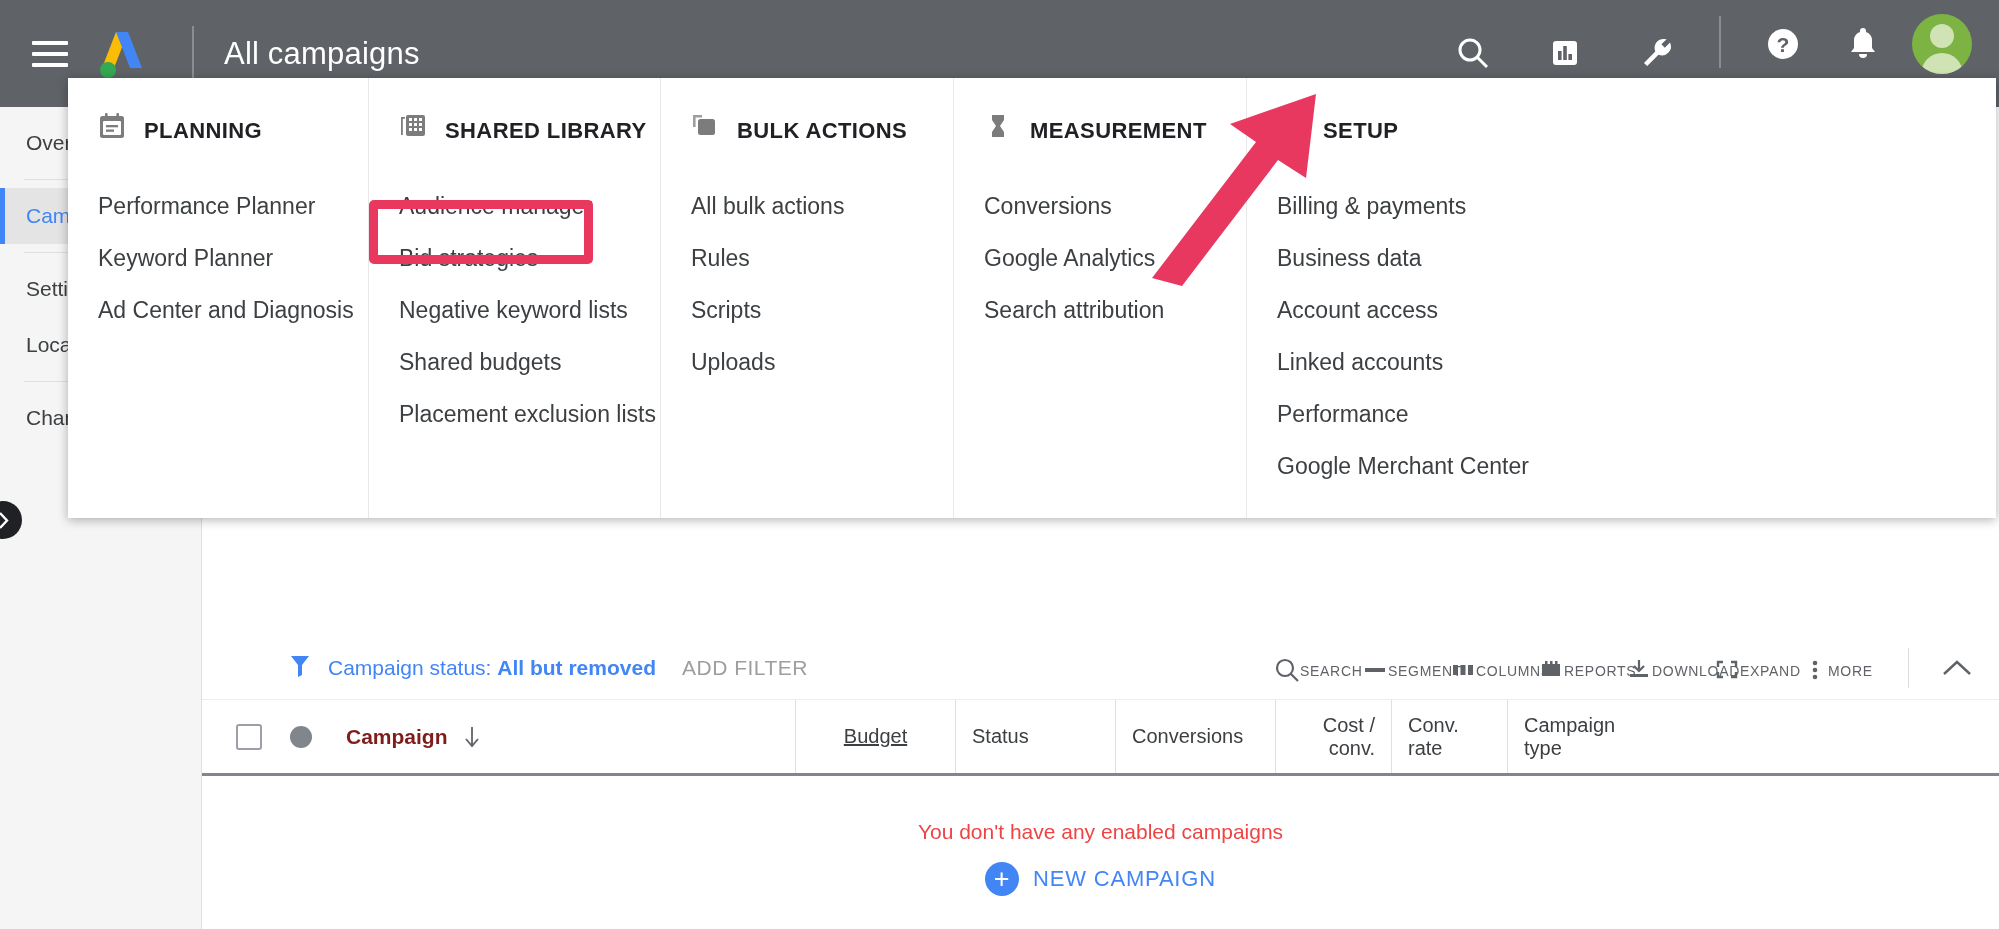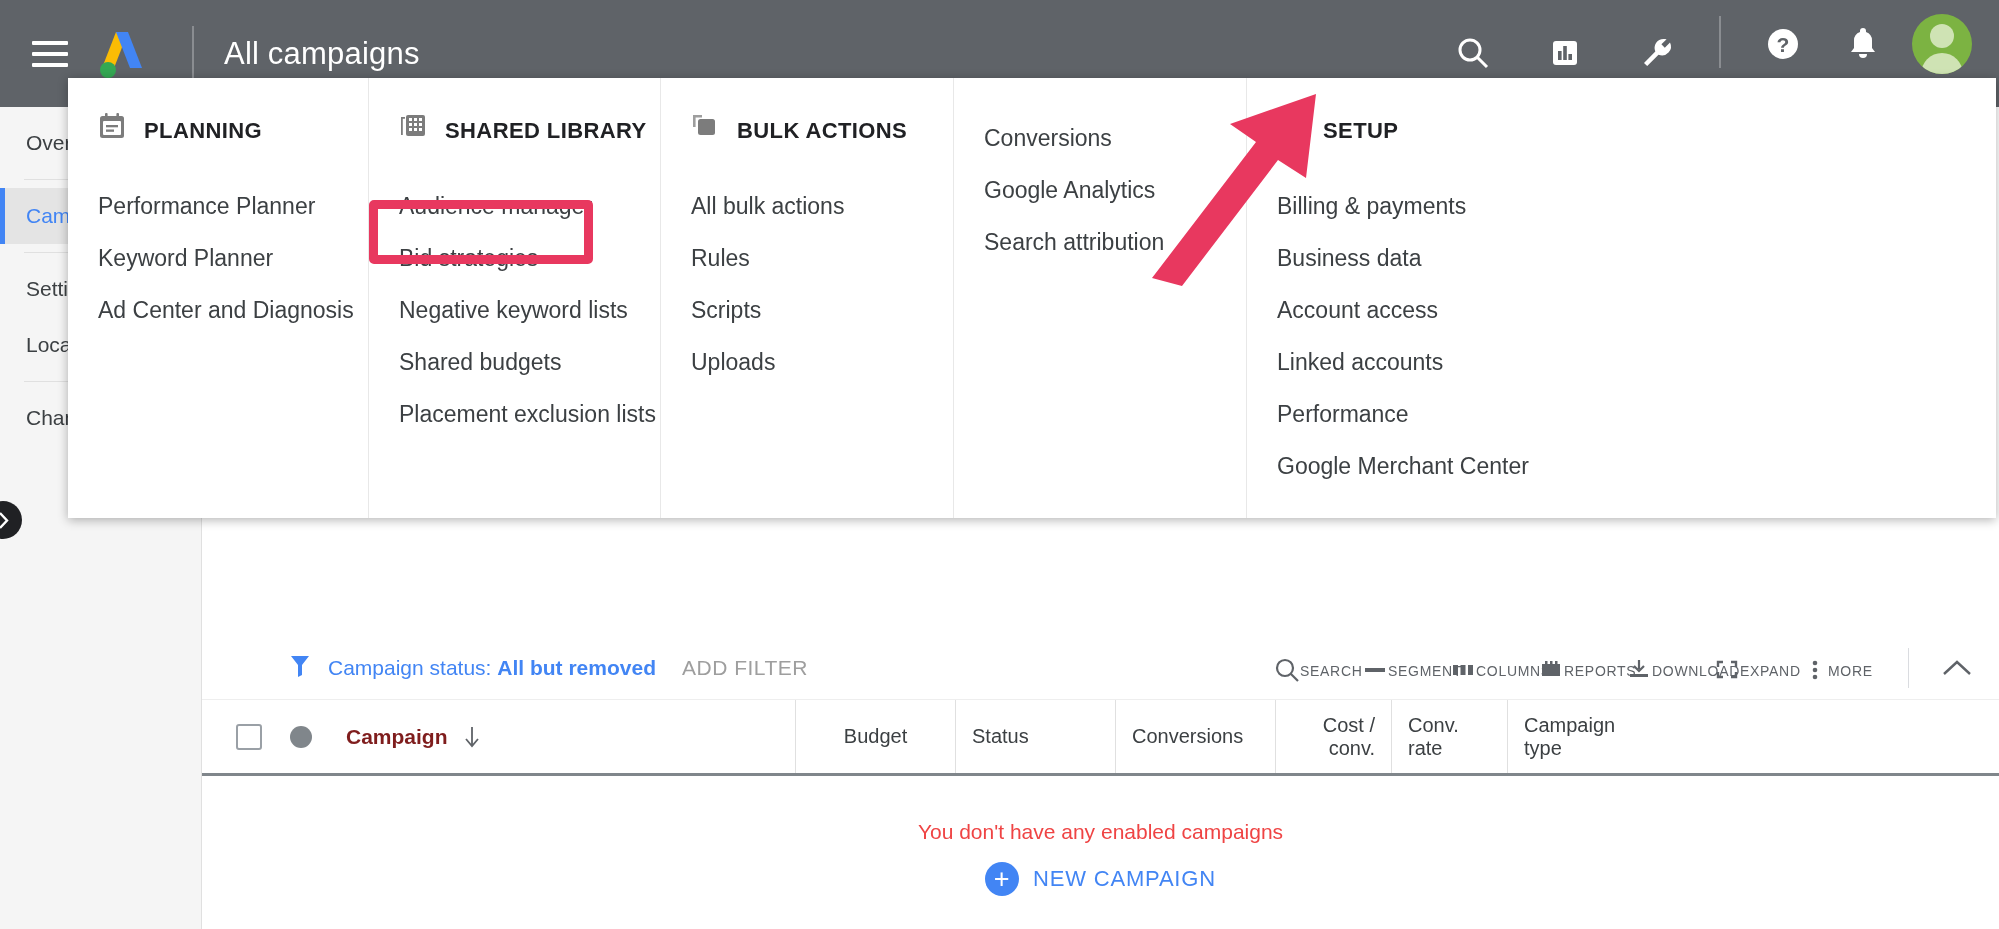--- a/index.html
+++ b/index.html
@@ -226,21 +226,21 @@
     <div class="tbl">
       <div class="tbl-head">
         <div class="th th-campaign">
           <span class="chk"></span>
           <span class="dot"></span>
           <span class="camp-label">Campaign</span>
           <svg width="20" height="24" viewBox="0 0 20 24">
             <path d="M10 2 V20 M4 14 l6 7 l6 -7" stroke="#5f6368" stroke-width="1.8" fill="none"></path>
           </svg>
         </div>
-        <div class="th" style="width:160px; justify-content:center;">
+        <div class="th" style="width:160px; justify-content:center;text-decoration:underline;">
           <span>Budget</span>
         </div>
         <div class="th" style="width:160px;">
           <span>Status</span>
         </div>
         <div class="th" style="width:160px;">
           <span>Conversions</span>
         </div>
         <div class="th num" style="width:116px;align-items:center;">
           <span>Cost / conv.</span>
@@ -408,20 +408,28 @@
       </div>
       <div class="mm-item">
         <span>Scripts</span>
       </div>
       <div class="mm-item">
         <span>Uploads</span>
       </div>
     </div>
 
     <div class="mm-col" style="width:293px;">
+      <div class="mm-head">
+        <span>
+          <svg width="28" height="28" viewBox="0 0 28 28">
+            <path d="M8 3 h12 v5 l-4 6 l4 6 v5 H8 v-5 l4 -6 l-4 -6 Z" fill="#7c7c7c"></path>
+          </svg>
+        </span>
+        <span class="t">MEASUREMENT</span>
+      </div>
       <div class="mm-item">
         <span>Conversions</span>
       </div>
       <div class="mm-item">
         <span>Google Analytics</span>
       </div>
       <div class="mm-item">
         <span>Search attribution</span>
       </div>
     </div>

